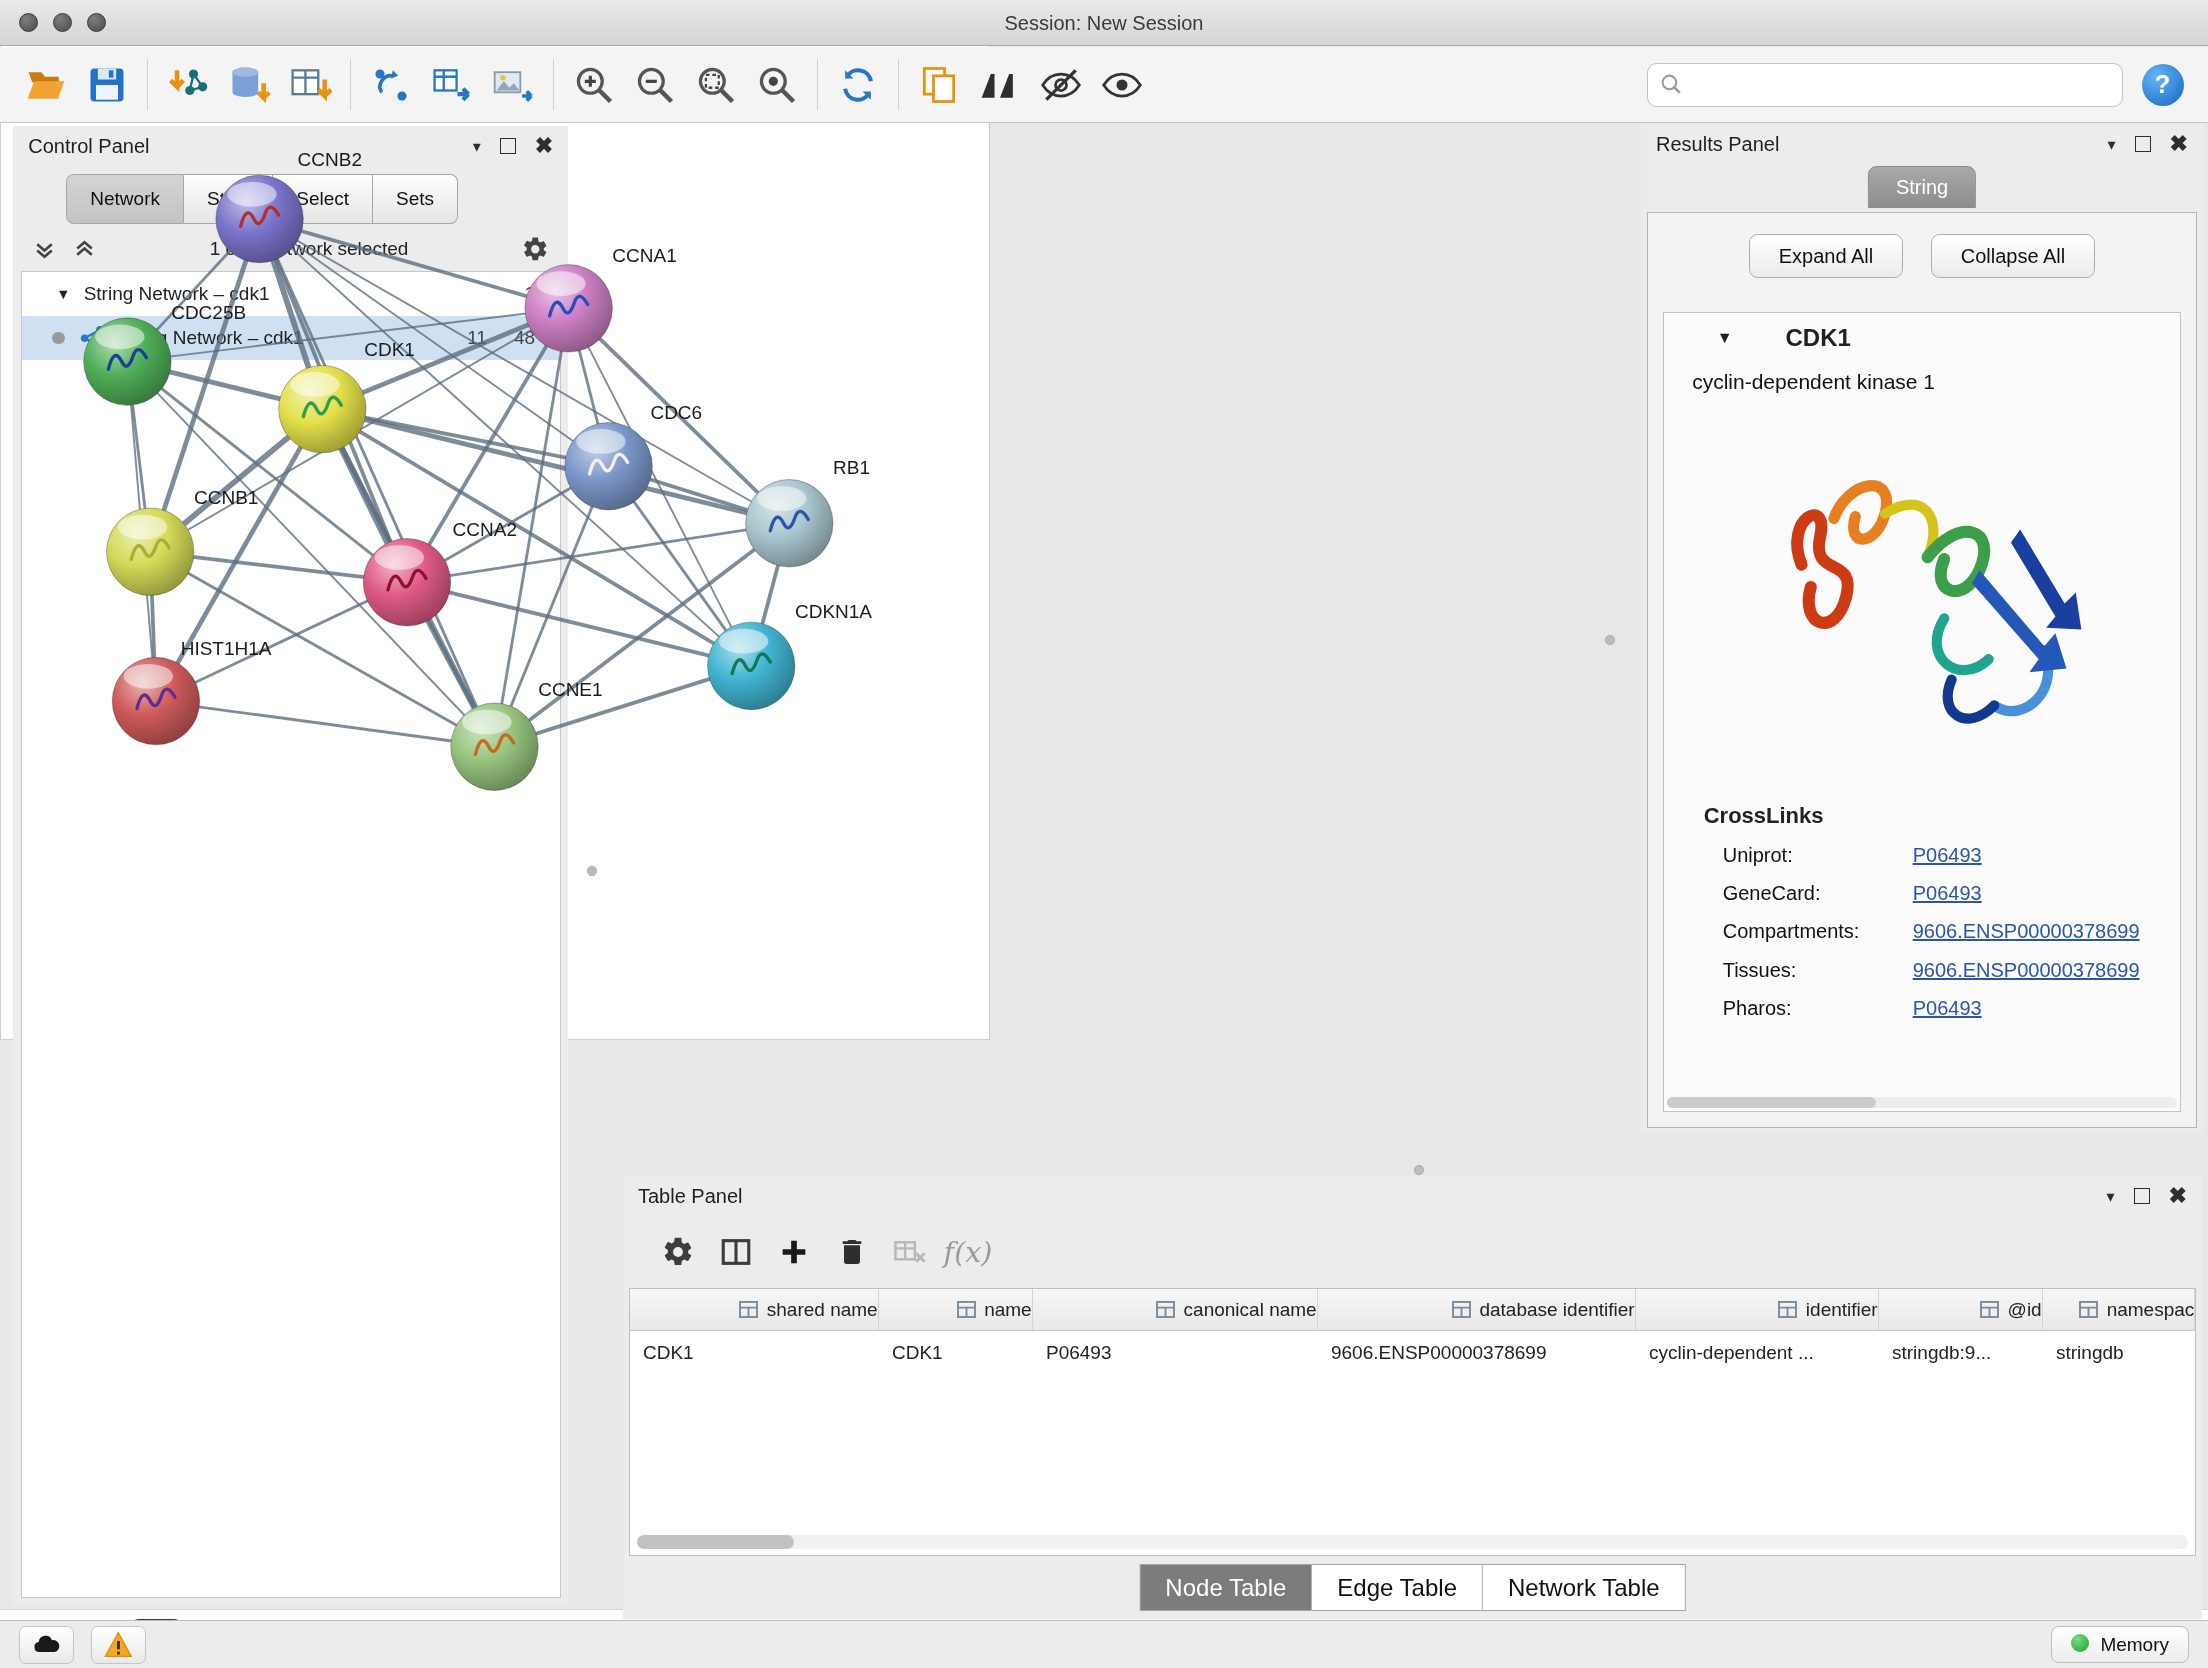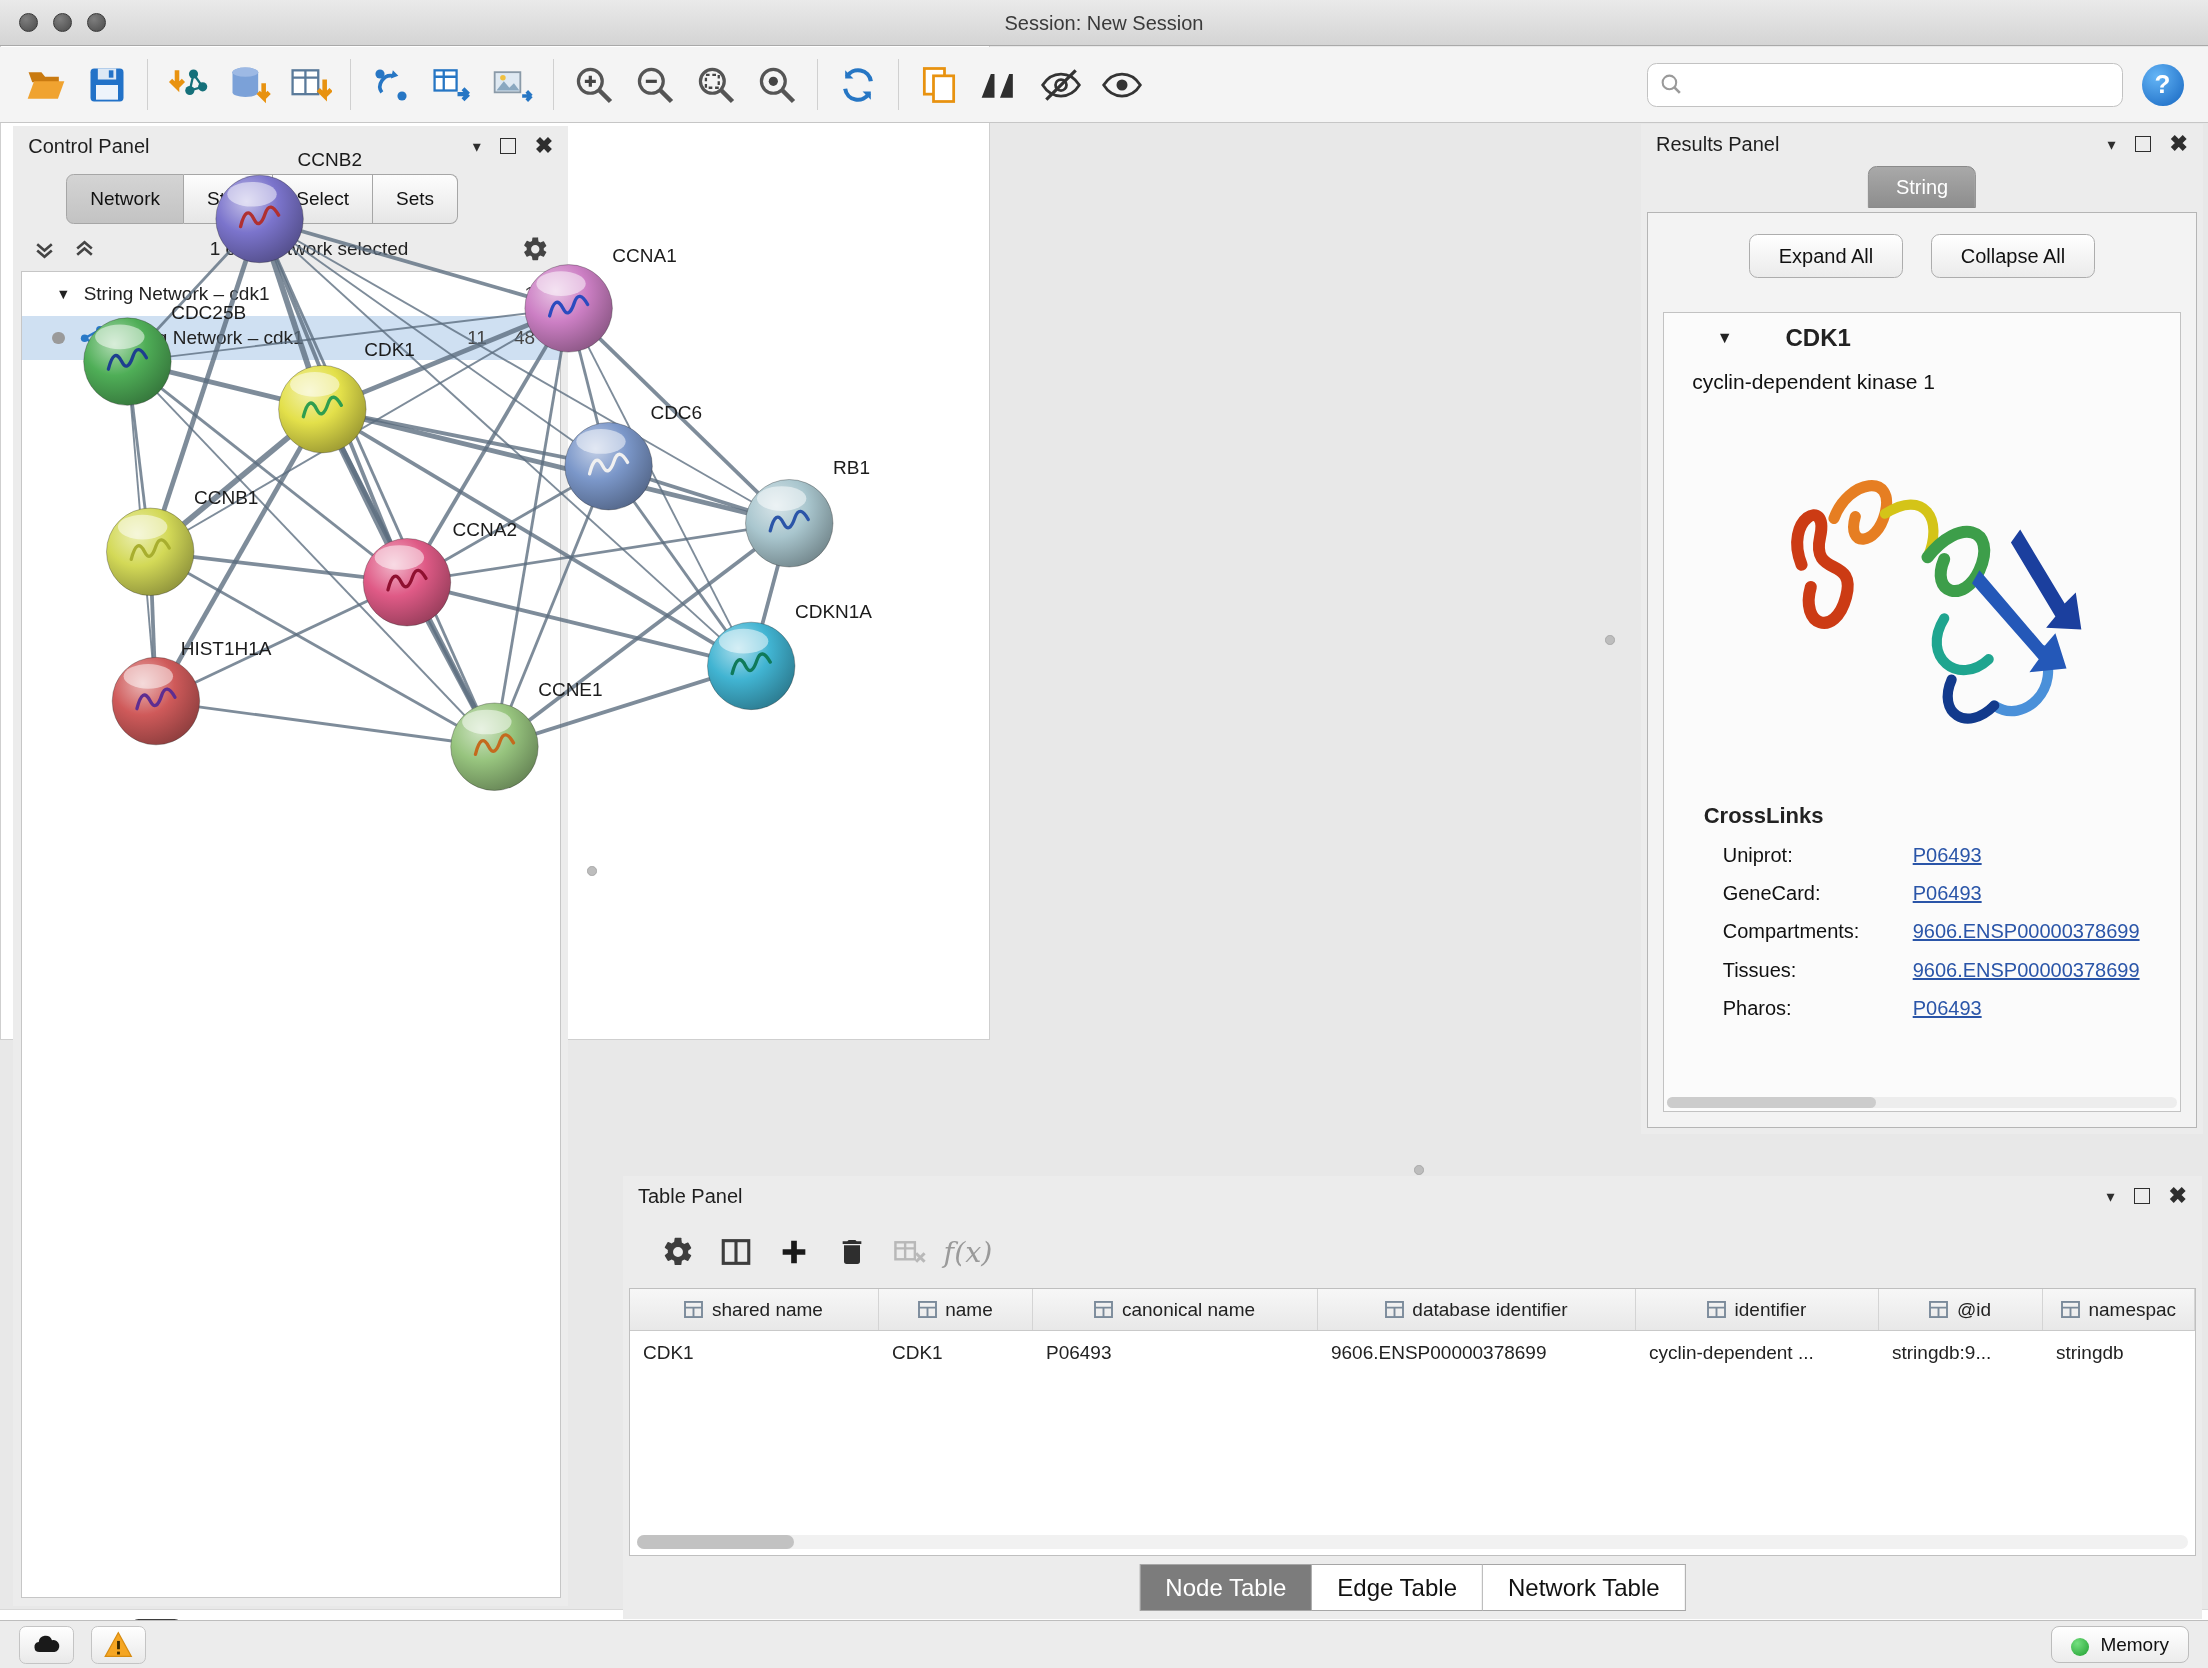--- a/index.html
+++ b/index.html
@@ -75,35 +75,35 @@
   .rp-hscroll{position:absolute;left:3.8px;right:3.8px;bottom:2.9px;height:11.4px;background:#ededed;border-radius:5.7px}
   .rp-hthumb{width:209px;height:11.4px;background:#cccccc;border-radius:5.7px}
 
   
   .table-panel{left:623px;top:1176px;width:1579px;height:443px}
   .tp-toolbar{position:absolute;left:0;top:36px;height:63px;display:flex;align-items:flex-end;gap:12px;padding-left:32px}
   .tp-icon{border:none;background:transparent;cursor:pointer;display:flex;align-items:center;justify-content:center;width:46px;height:46px}
   .fx{font-family:"DejaVu Serif",serif;font-style:italic;font-size:28.5px;color:#9a9a9a}
   .table-wrap{position:absolute;left:5.7px;right:5.7px;top:112px;bottom:63px;background:#fff;border:1px solid #bfbfbf;overflow:hidden}
   .thead{display:flex;height:42px;background:linear-gradient(#f7f7f7,#e8e8e8);border-bottom:1px solid #c9c9c9}
-  .th{display:flex;align-items:center;justify-content:center;gap:8.6px;font-size:19px;border-right:1px solid #d4d4d4;overflow:hidden;white-space:nowrap}
+  .th{display:flex;align-items:center;justify-content:flex-end;gap:8.6px;font-size:19px;border-right:1px solid #d4d4d4;overflow:hidden;white-space:nowrap}
   .trow{display:flex;height:44px;font-size:19px;align-items:center}
   .td{padding:0 13.3px;overflow:hidden;white-space:nowrap}
   .c0{width:249px}.c1{width:154px}.c2{width:285px}.c3{width:318px}.c4{width:243px}.c5{width:164px}.c6{flex:1}
   .hscroll{position:absolute;left:7.6px;right:7.6px;bottom:5.7px;height:14.3px;background:#f1f1f1;border-radius:7.6px}
   .hthumb{width:157px;height:14.3px;background:#c2c2c2;border-radius:7.6px}
   .tp-tabs{position:absolute;bottom:7.6px;left:50%;transform:translateX(-50%);display:flex}
   .tp-tab{font-size:24px;padding:8.6px 25px;border:1px solid #a6a6a6;border-left:none;background:#fff;cursor:pointer;color:#111}
   .tp-tab:first-child{border-left:1px solid #a6a6a6}
   .tp-tab.active{background:#7c7c7c;color:#fff}
 
   
   .statusbar{position:absolute;left:0;bottom:0;width:100%;height:48px;background:#ececec;border-top:1px solid #bdbdbd;display:flex;align-items:center;padding:0 19px;gap:17px}
   .sb-btn{width:55px;height:38px;border:1px solid #c4c4c4;border-radius:6.7px;background:linear-gradient(#fff,#e9e9e9);display:flex;align-items:center;justify-content:center;cursor:pointer}
-  .memory-btn{margin-left:auto;display:flex;align-items:flex-end;gap:11.4px;font-size:19px;border:1px solid #bdbdbd;border-radius:8px;padding:6.7px 19px;background:linear-gradient(#fff,#ececec);cursor:pointer;color:#111}
+  .memory-btn{margin-left:auto;display:flex;align-items:flex-start;gap:11.4px;font-size:19px;border:1px solid #bdbdbd;border-radius:8px;padding:6.7px 19px;background:linear-gradient(#fff,#ececec);cursor:pointer;color:#111}
   .mem-dot{width:18px;height:18px;border-radius:50%;background:radial-gradient(circle at 35% 30%,#74e080,#1f9e2f)}
 
   .split-dot{position:absolute;width:9.5px;height:9.5px;border-radius:50%;background:#bdbdbd;border:1px solid #a8a8a8}
 </style>
 </head>
 <body>
 
 <div id="window">
 
   <header class="titlebar">

